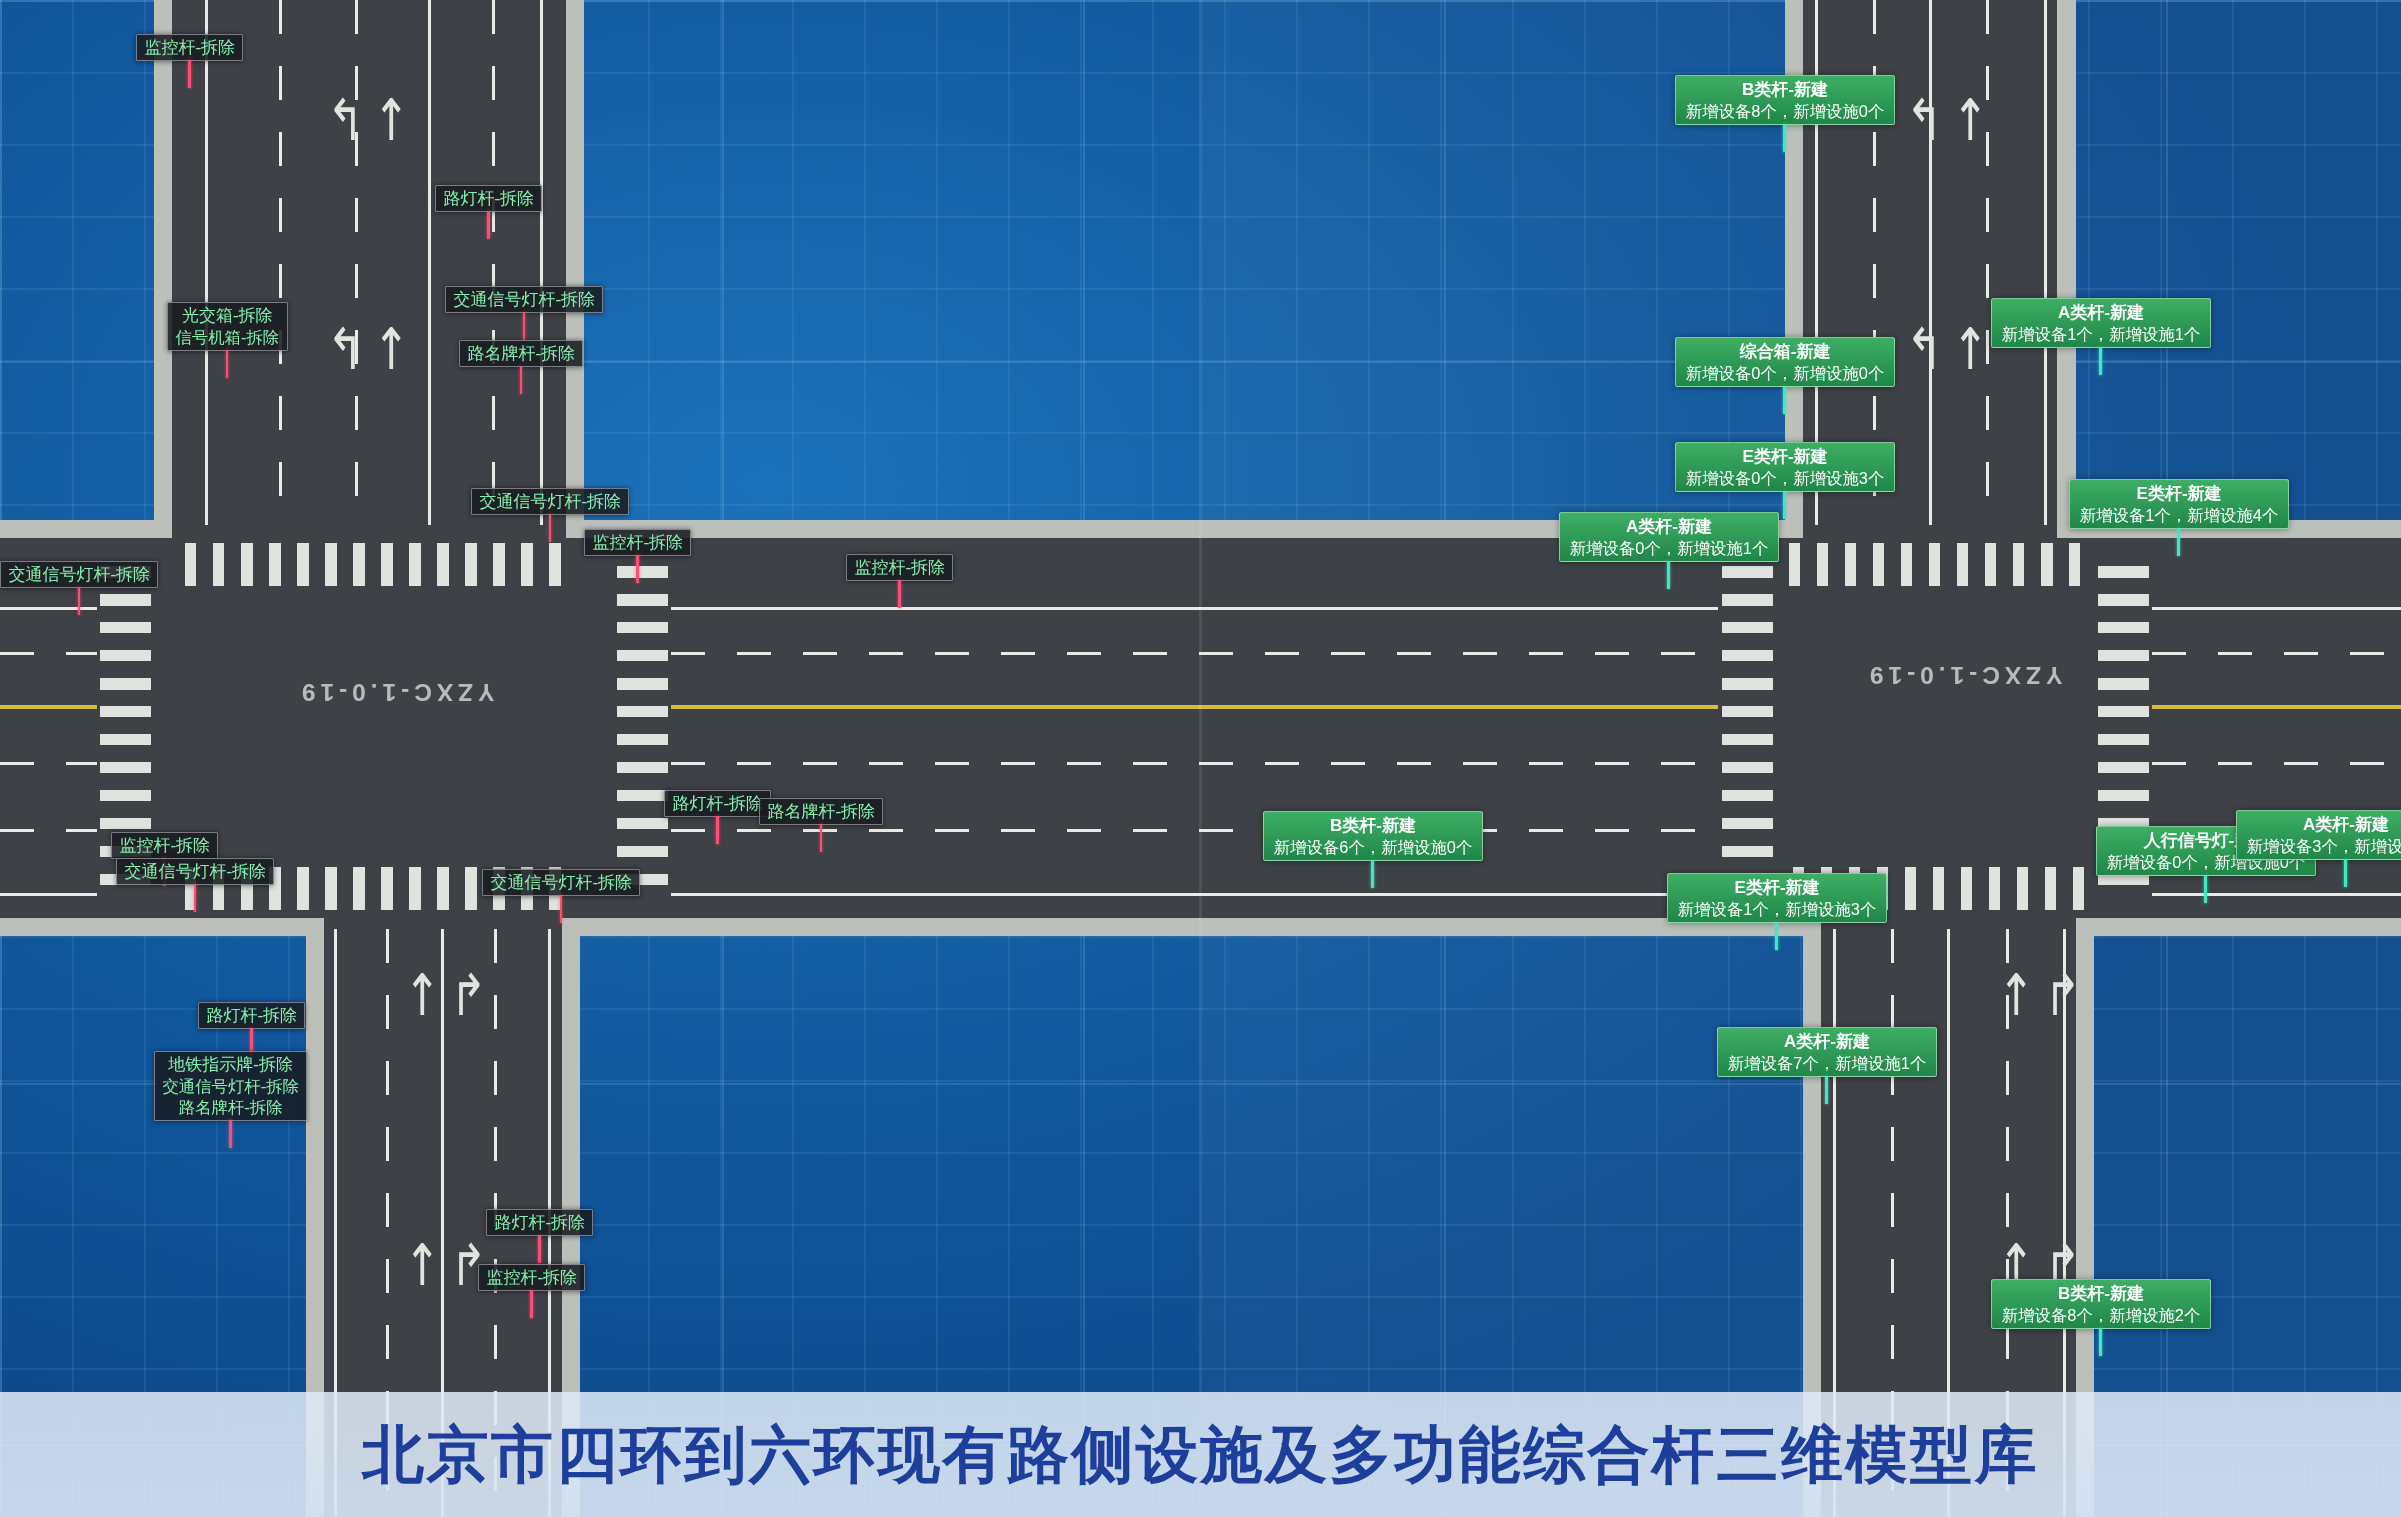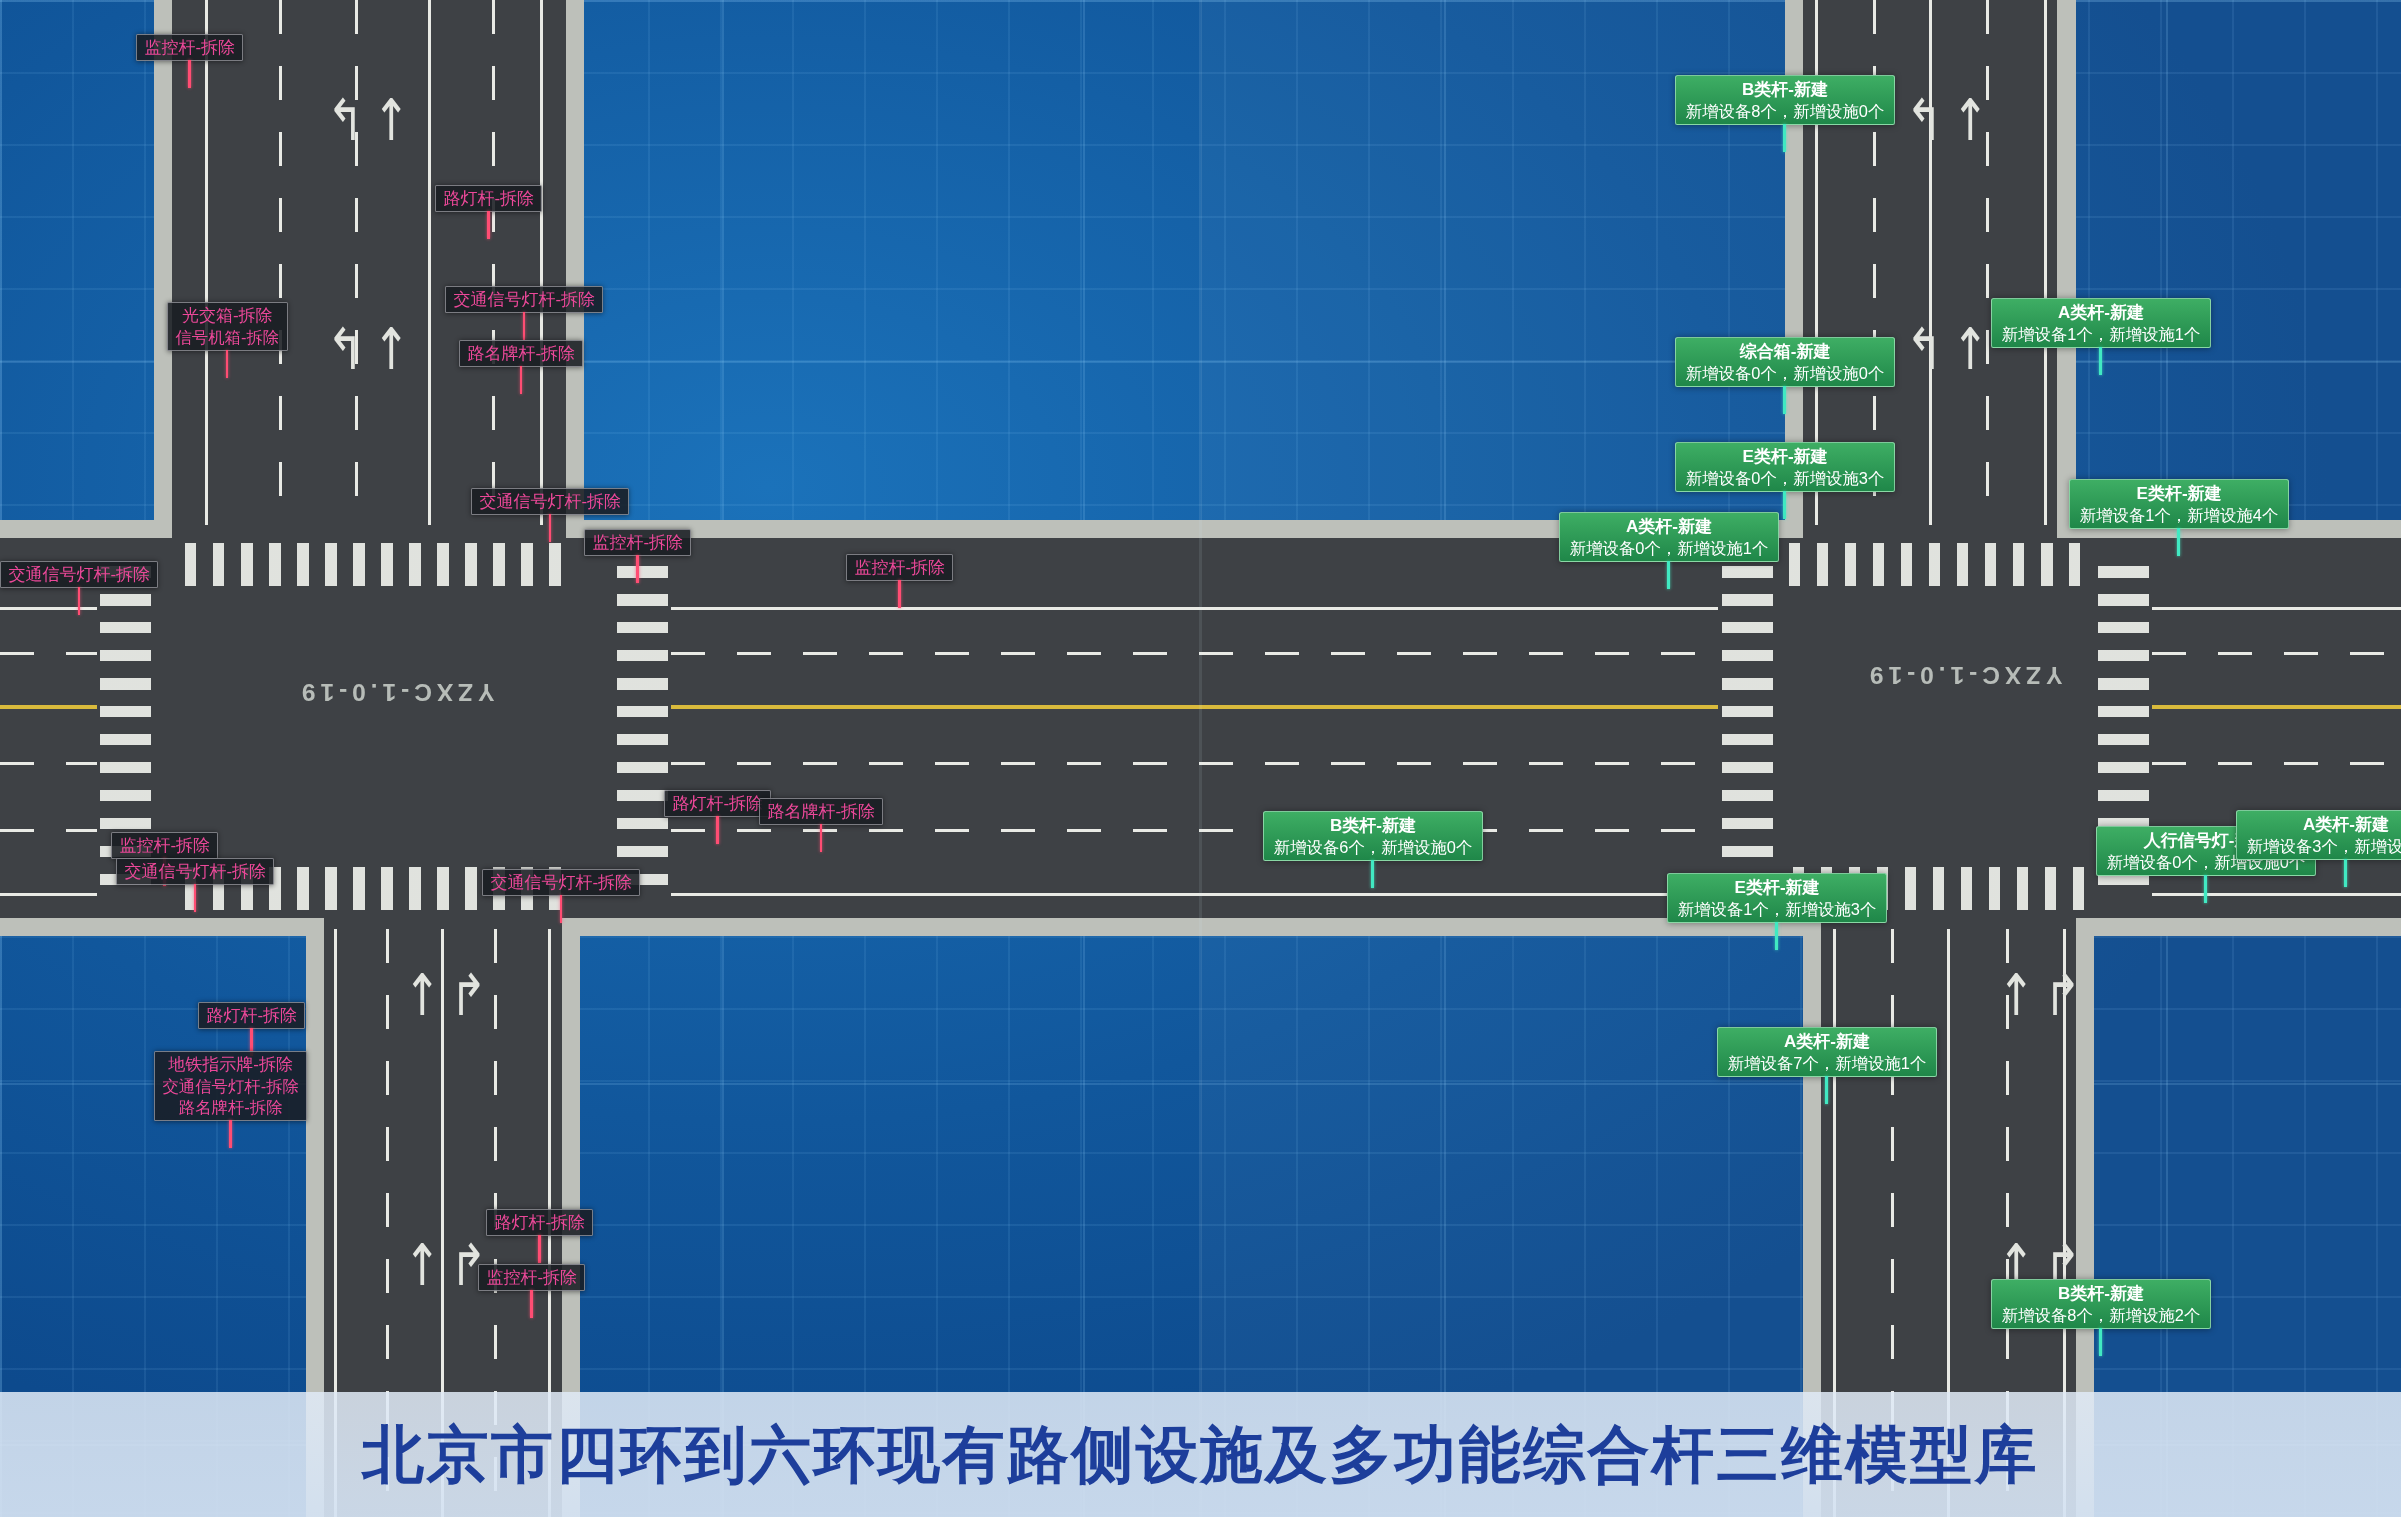--- a/index.html
+++ b/index.html
@@ -27,22 +27,22 @@
   .ln-vdash{width:3.3px;background:repeating-linear-gradient(180deg,#e9eae5 0 34px,transparent 34px 66px);z-index:5;}
   .cw-h{background:repeating-linear-gradient(90deg,rgba(238,240,235,.92) 0 11.5px,transparent 11.5px 28px);z-index:5;}
   .cw-v{background:repeating-linear-gradient(180deg,rgba(238,240,235,.92) 0 11.5px,transparent 11.5px 28px);z-index:5;}
   .arrow{position:absolute;color:#e2e4df;font:44px "DejaVu Sans",sans-serif;z-index:6;
          transform:scaleY(1.3);line-height:1;}
   .roadcode{position:absolute;color:rgba(205,210,204,.85);font:700 24.6px "Liberation Sans",sans-serif;
             letter-spacing:4.9px;transform:rotate(180deg);z-index:6;white-space:nowrap;}
   
   .badge{position:absolute;white-space:nowrap;z-index:30;text-align:center;line-height:1.3;}
   .badge.demolish{background:rgba(25,28,34,.88);border:0.8px solid rgba(238,238,243,.45);
-      color:#ec4899;padding:1.6px 7.4px;font-size:17px;border-radius:1.6px;
-      box-shadow:0 0.8px 4.9px rgba(0,0,0,.45);}
+      color:#86efac;padding:1.6px 7.4px;font-size:17px;border-radius:1.6px;
+      box-shadow:0 0.8px 4.9px rgba(0,0,0,.45);font-family:Liberation Serif, serif;}
   .badge.new{background:linear-gradient(180deg,#3eae64,#1f8749);border:0.8px solid rgba(190,245,210,.6);
       color:#fff;padding:2.5px 9.8px;font-size:17px;border-radius:2.5px;
       box-shadow:0 0.8px 6.6px rgba(0,0,0,.35);margin-top:44px;}
   .badge .t{font-weight:700;}
   .badge.demolish .t{font-weight:400;}
   .badge .d{font-size:16.4px;}
   .badge .pin{position:absolute;left:50%;top:100%;width:2.5px;height:28px;margin-left:-1.6px;display:block;}
   .badge.demolish .pin{background:#ff4d73;box-shadow:0 0 3.3px rgba(255,77,115,.8);}
   .badge.new .pin{background:#41e9c2;box-shadow:0 0 3.3px rgba(65,233,194,.8);}
   

